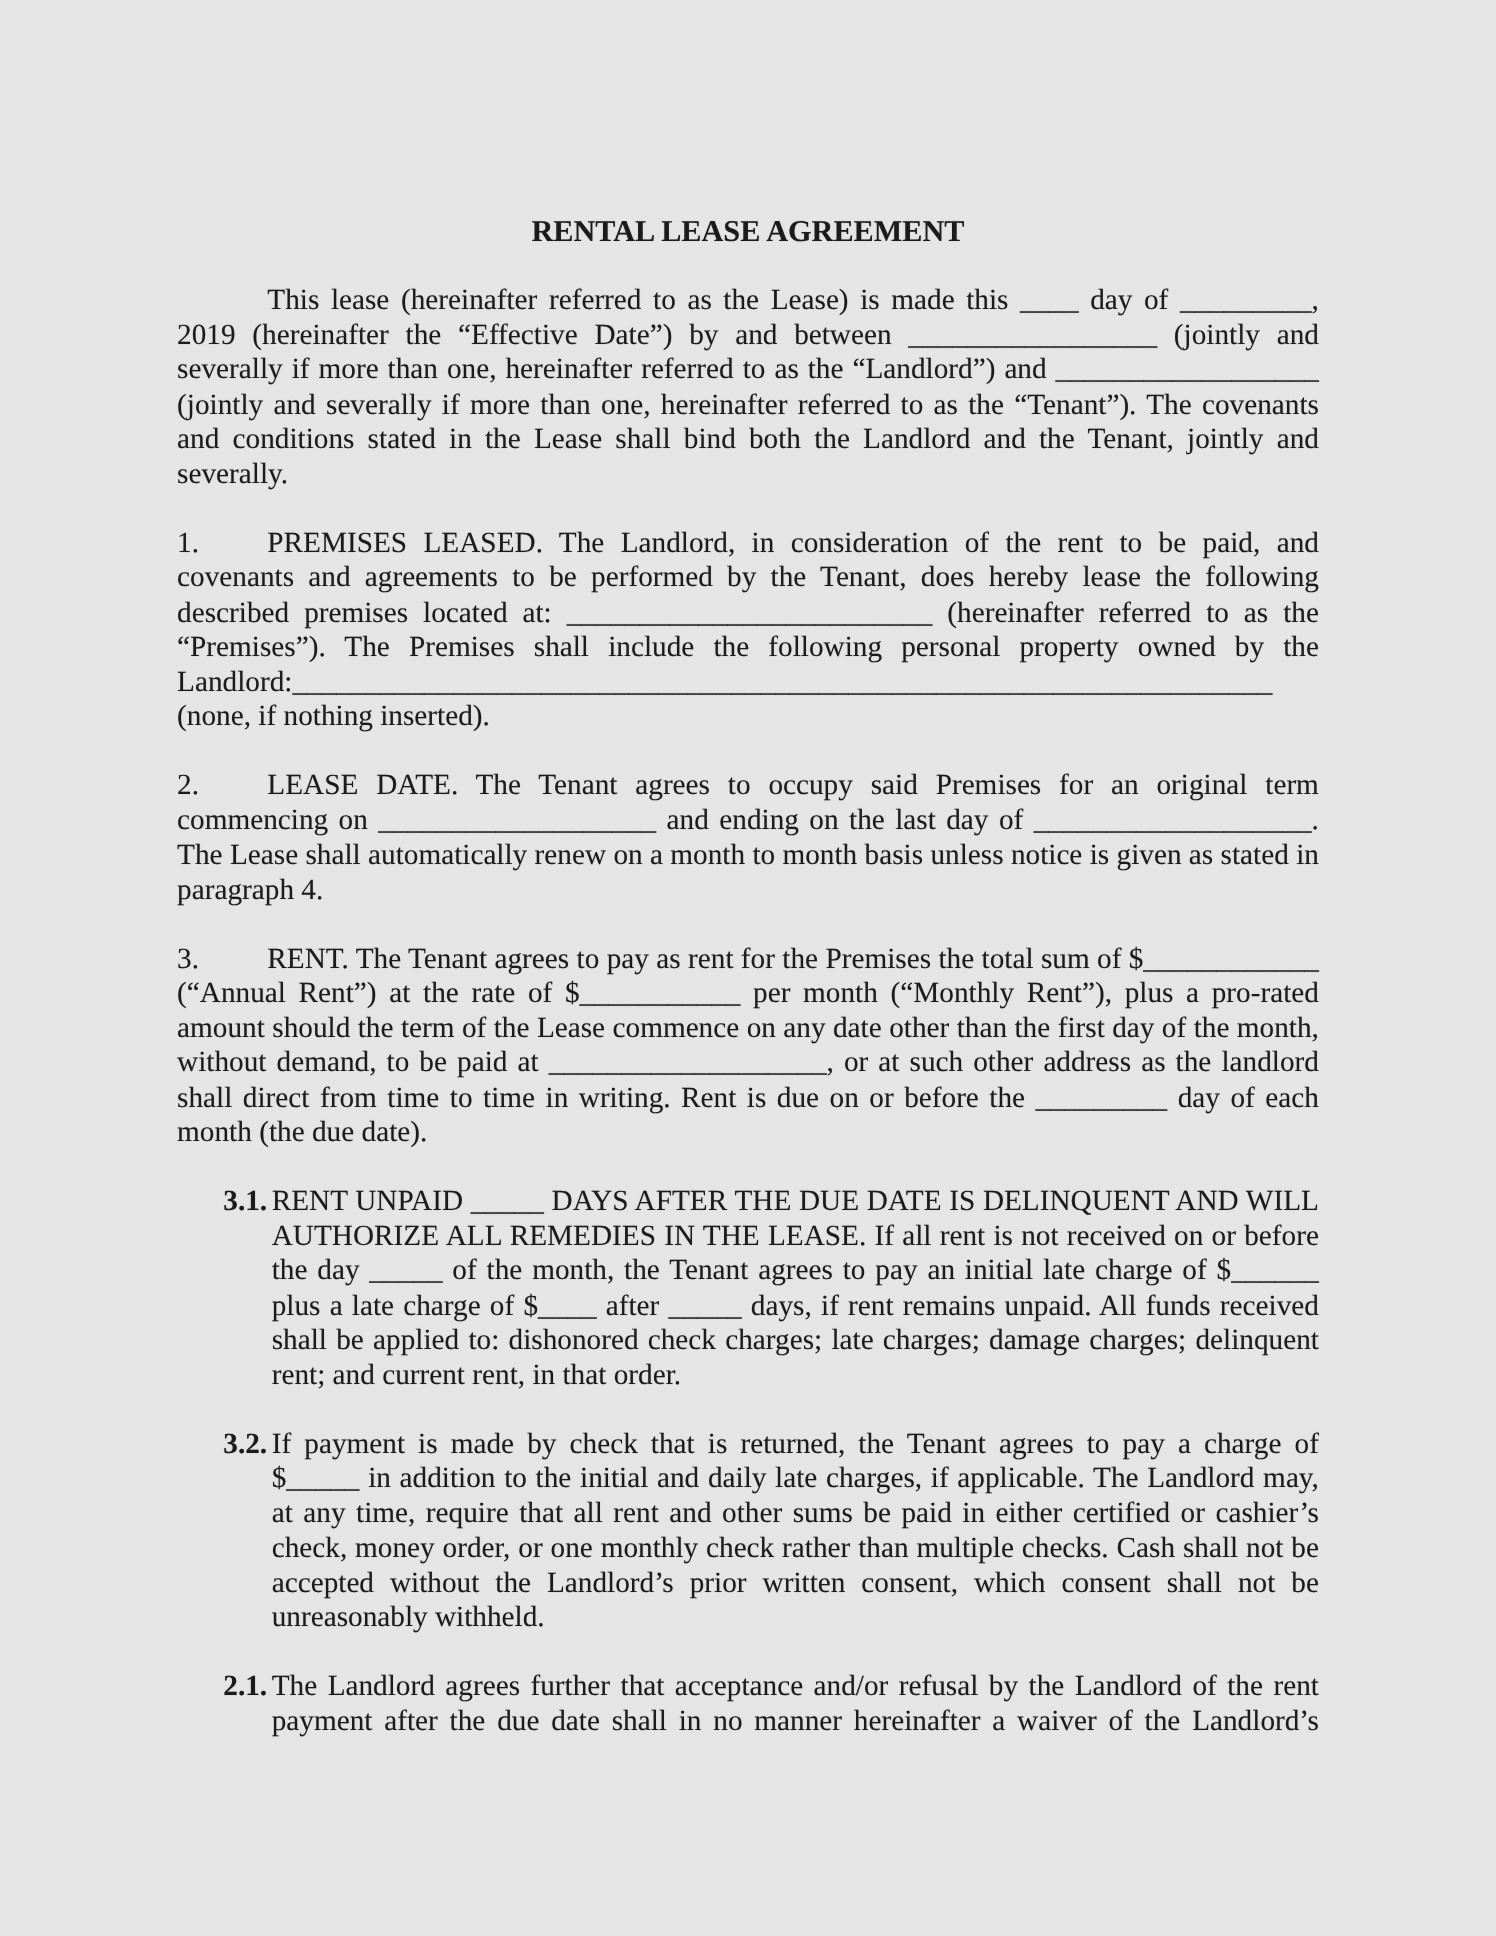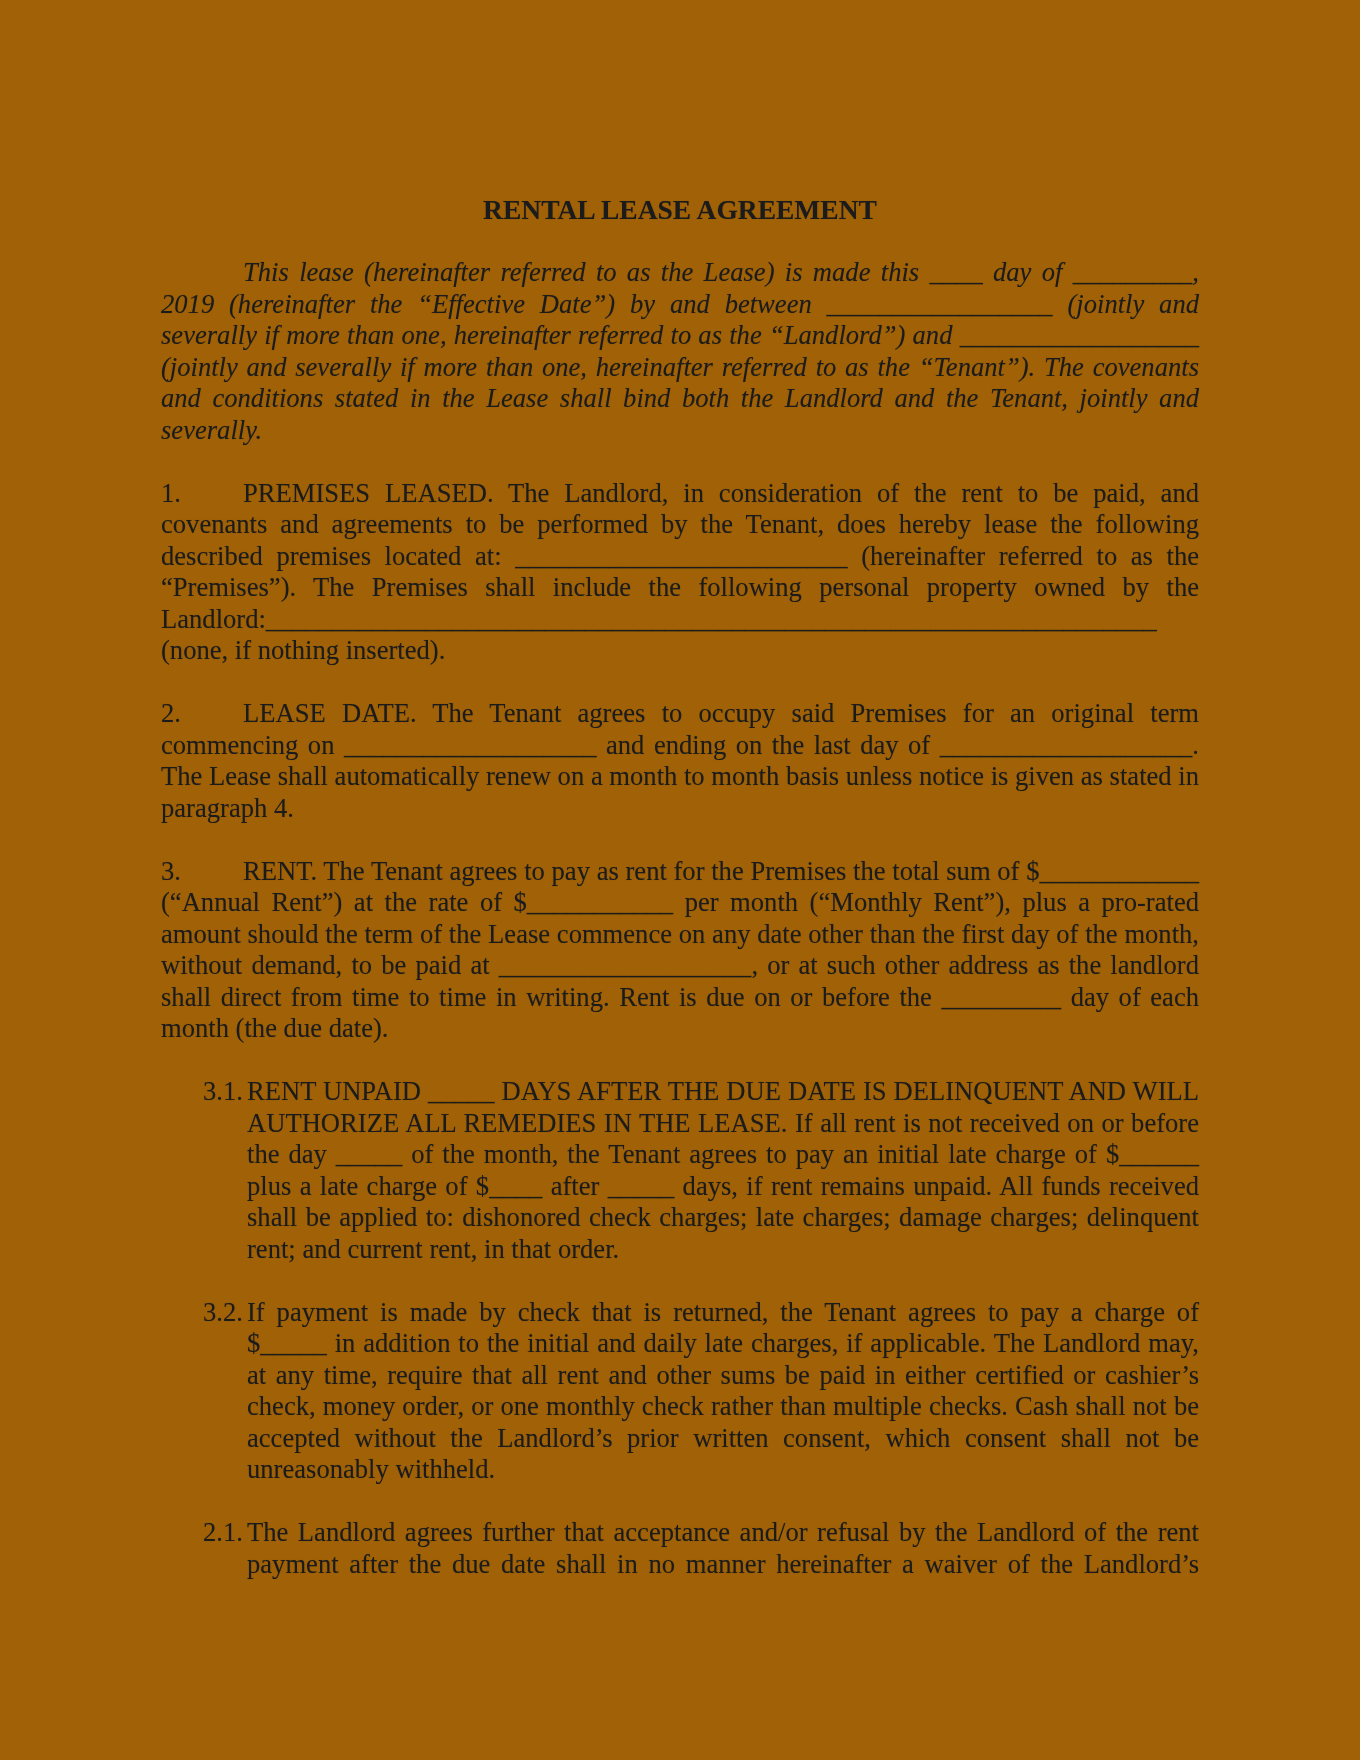--- a/index.html
+++ b/index.html
@@ -4,21 +4,21 @@
 <style>
   html, body {
     margin: 0;
     padding: 0;
     background: #ffffff;
   }
   .page {
     position: relative;
     width: 1360px;
     height: 1760px;
-    background: #a16207;
+    background: #e5e5e5;
     overflow: hidden;
     font-family: "Liberation Serif", "DejaVu Serif", serif;
     font-size: 26.6px;
     line-height: 31.5px;
     color: #1b1b1b;
     text-shadow: 0 0 1px rgba(27,27,27,0.30);
   }
   .content {
     position: absolute;
     left: 161px;
@@ -30,37 +30,37 @@
     font-weight: bold;
     text-align: center;
     margin: 0 0 31.5px 0;
   }
   p {
     margin: 0 0 31.5px 0;
     text-align: justify;
   }
   p.intro {
     text-indent: 82px;
-    font-style: italic;
   }
   .sec-num {
     display: inline-block;
     width: 82px;
     text-indent: 0;
   }
   .sec-heading {
   }
   p.sub {
     margin-left: 86px;
     text-indent: -44px;
   }
   .sub-num {
     display: inline-block;
     width: 44px;
     text-indent: 0;
+    font-weight: bold;
   }
   .justify-last {
     text-align-last: justify;
   }
 </style>
 </head>
 <body>
 
 <div class="page">
   <div class="content">

